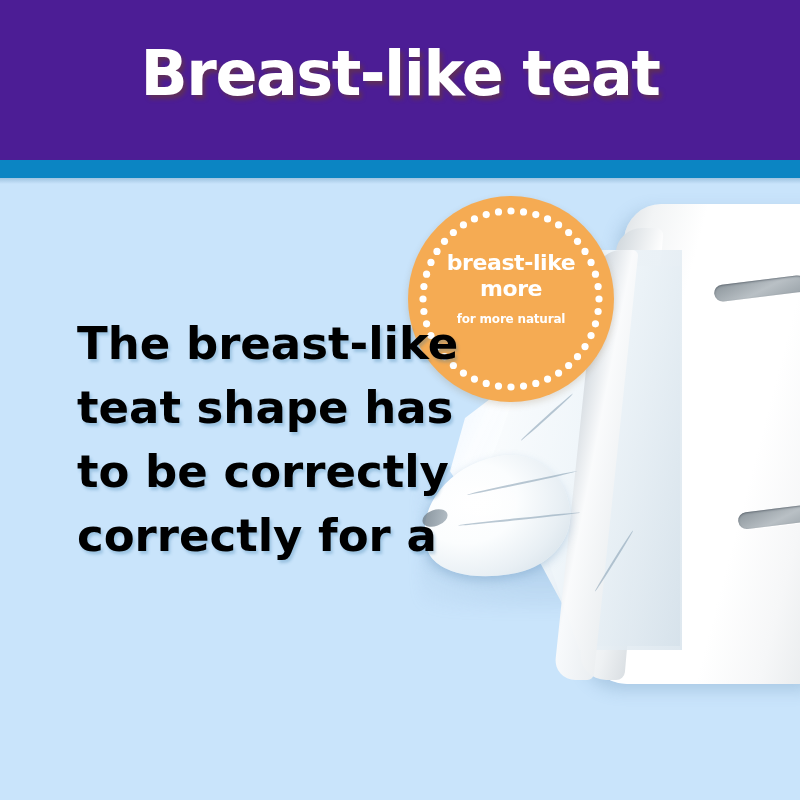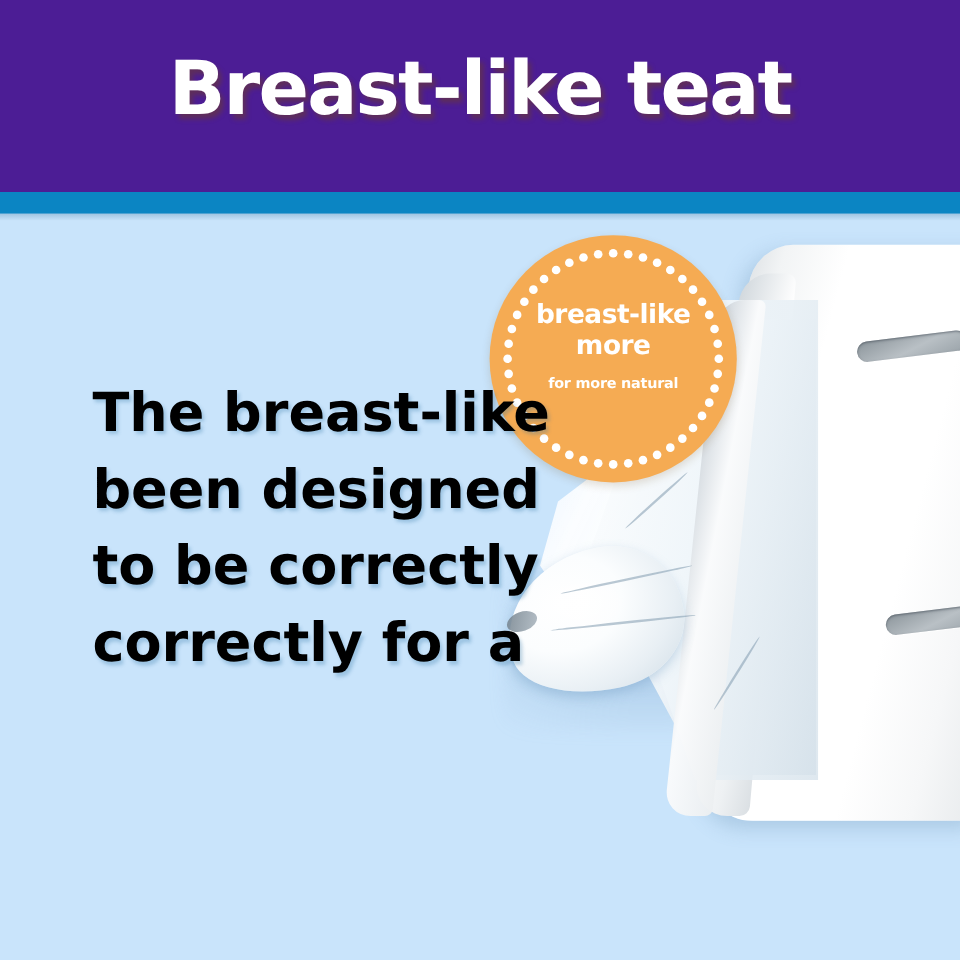--- a/index.html
+++ b/index.html
@@ -313,18 +313,18 @@
     </svg>
     <div class="badge-text">
       <span class="badge-main">breast-like</span>
       <span class="badge-main">more</span>
       <span class="badge-sub">for more natural</span>
     </div>
   </div>
 
   <div class="body-copy">
     <span class="line">The breast-like</span>
-    <span class="line">been designed</span>
+    <span class="line">teat shape has</span>
     <span class="line">to be correctly</span>
     <span class="line">correctly for a</span>
   </div>
 
 </div>
 
 </body></html>

